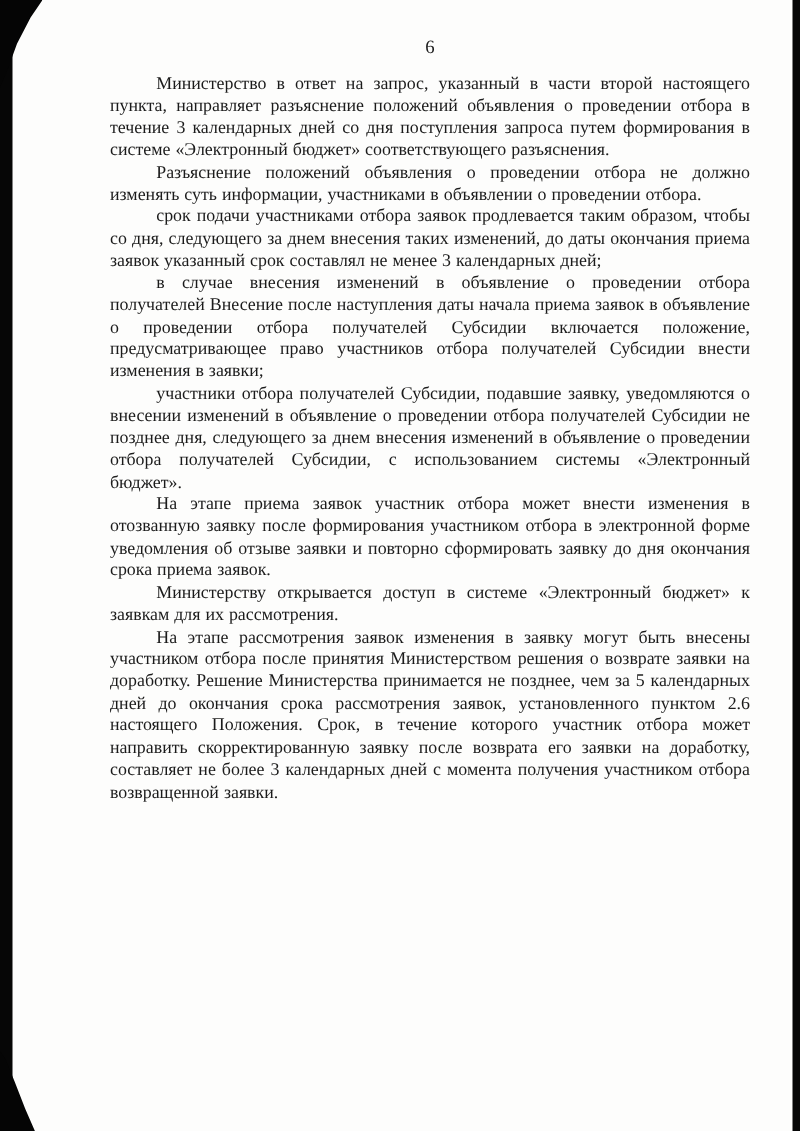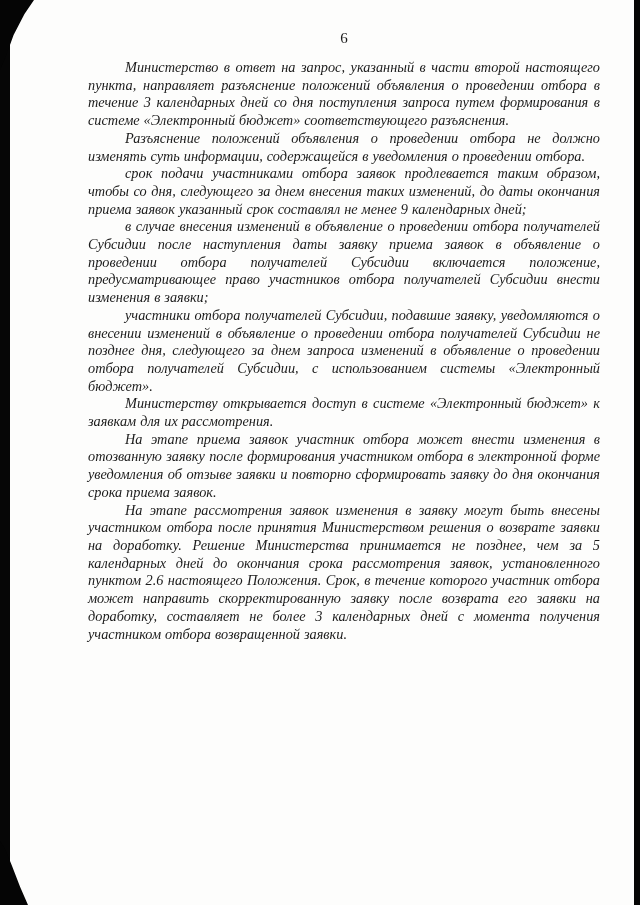--- a/index.html
+++ b/index.html
@@ -63,39 +63,38 @@
     color: #1b1b1b;
   }
   .text-block p {
     margin: 0;
     padding: 0;
     font-size: 14.3px;
     line-height: 17.7px;
     text-align: justify;
     text-indent: 37px;
     word-spacing: 0.4px;
-    font-style: italic;
   }
 </style>
 </head>
 <body>
 
 <div class="page">
 
   <div class="edge-strip-left"></div>
   <div class="edge-strip-right"></div>
   <div class="corner-blob-top"></div>
   <div class="corner-blob-bottom"></div>
 
   <div class="page-number">6</div>
 
   <div class="text-block">
     <p>Министерство в ответ на запрос, указанный в части второй настоящего пункта, направляет разъяснение положений объявления о проведении отбора в течение 3 календарных дней со дня поступления запроса путем формирования в системе «Электронный бюджет» соответствующего разъяснения.</p>
-    <p>Разъяснение положений объявления о проведении отбора не должно изменять суть информации, содержащейся в уведомления о проведении отбора.</p>
-    <p>срок подачи участниками отбора заявок продлевается таким образом, чтобы со дня, следующего за днем внесения таких изменений, до даты окончания приема заявок указанный срок составлял не менее 9 календарных дней;</p>
-    <p>в случае внесения изменений в объявление о проведении отбора получателей Субсидии после наступления даты заявку приема заявок в объявление о проведении отбора получателей Субсидии включается положение, предусматривающее право участников отбора получателей Субсидии внести изменения в заявки;</p>
-    <p>участники отбора получателей Субсидии, подавшие заявку, уведомляются о внесении изменений в объявление о проведении отбора получателей Субсидии не позднее дня, следующего за днем запроса изменений в объявление о проведении отбора получателей Субсидии, с использованием системы «Электронный бюджет».</p>
+    <p>Разъяснение положений объявления о проведении отбора не должно изменять суть информации, участниками в объявлении о проведении отбора.</p>
+    <p>срок подачи участниками отбора заявок продлевается таким образом, чтобы со дня, следующего за днем внесения таких изменений, до даты окончания приема заявок указанный срок составлял не менее 3 календарных дней;</p>
+    <p>в случае внесения изменений в объявление о проведении отбора получателей Внесение после наступления даты начала приема заявок в объявление о проведении отбора получателей Субсидии включается положение, предусматривающее право участников отбора получателей Субсидии внести изменения в заявки;</p>
+    <p>участники отбора получателей Субсидии, подавшие заявку, уведомляются о внесении изменений в объявление о проведении отбора получателей Субсидии не позднее дня, следующего за днем внесения изменений в объявление о проведении отбора получателей Субсидии, с использованием системы «Электронный бюджет».</p>
+    <p>На этапе приема заявок участник отбора может внести изменения в отозванную заявку после формирования участником отбора в электронной форме уведомления об отзыве заявки и повторно сформировать заявку до дня окончания срока приема заявок.</p>
     <p>Министерству открывается доступ в системе «Электронный бюджет» к заявкам для их рассмотрения.</p>
-    <p>На этапе приема заявок участник отбора может внести изменения в отозванную заявку после формирования участником отбора в электронной форме уведомления об отзыве заявки и повторно сформировать заявку до дня окончания срока приема заявок.</p>
     <p>На этапе рассмотрения заявок изменения в заявку могут быть внесены участником отбора после принятия Министерством решения о возврате заявки на доработку. Решение Министерства принимается не позднее, чем за 5 календарных дней до окончания срока рассмотрения заявок, установленного пунктом 2.6 настоящего Положения. Срок, в течение которого участник отбора может направить скорректированную заявку после возврата его заявки на доработку, составляет не более 3 календарных дней с момента получения участником отбора возвращенной заявки.</p>
   </div>
 
 </div>
 
 </body></html>

